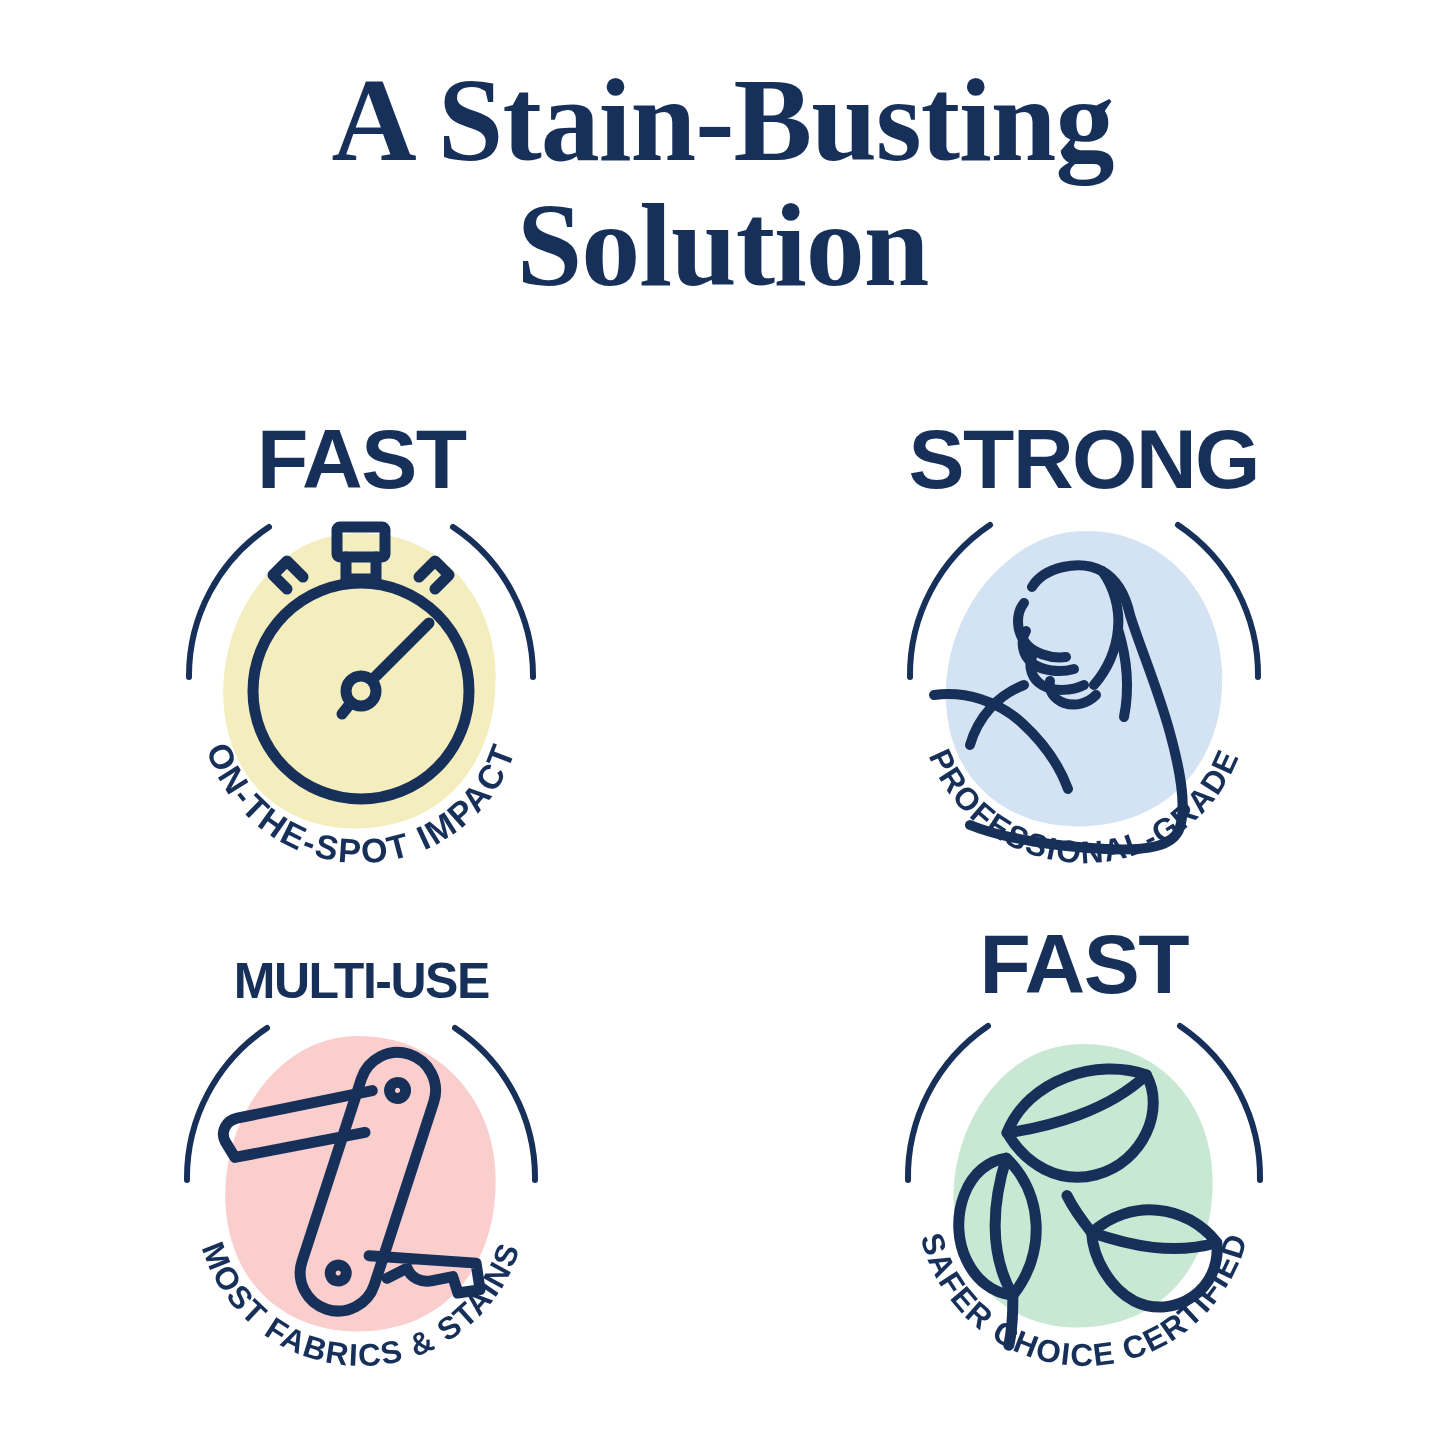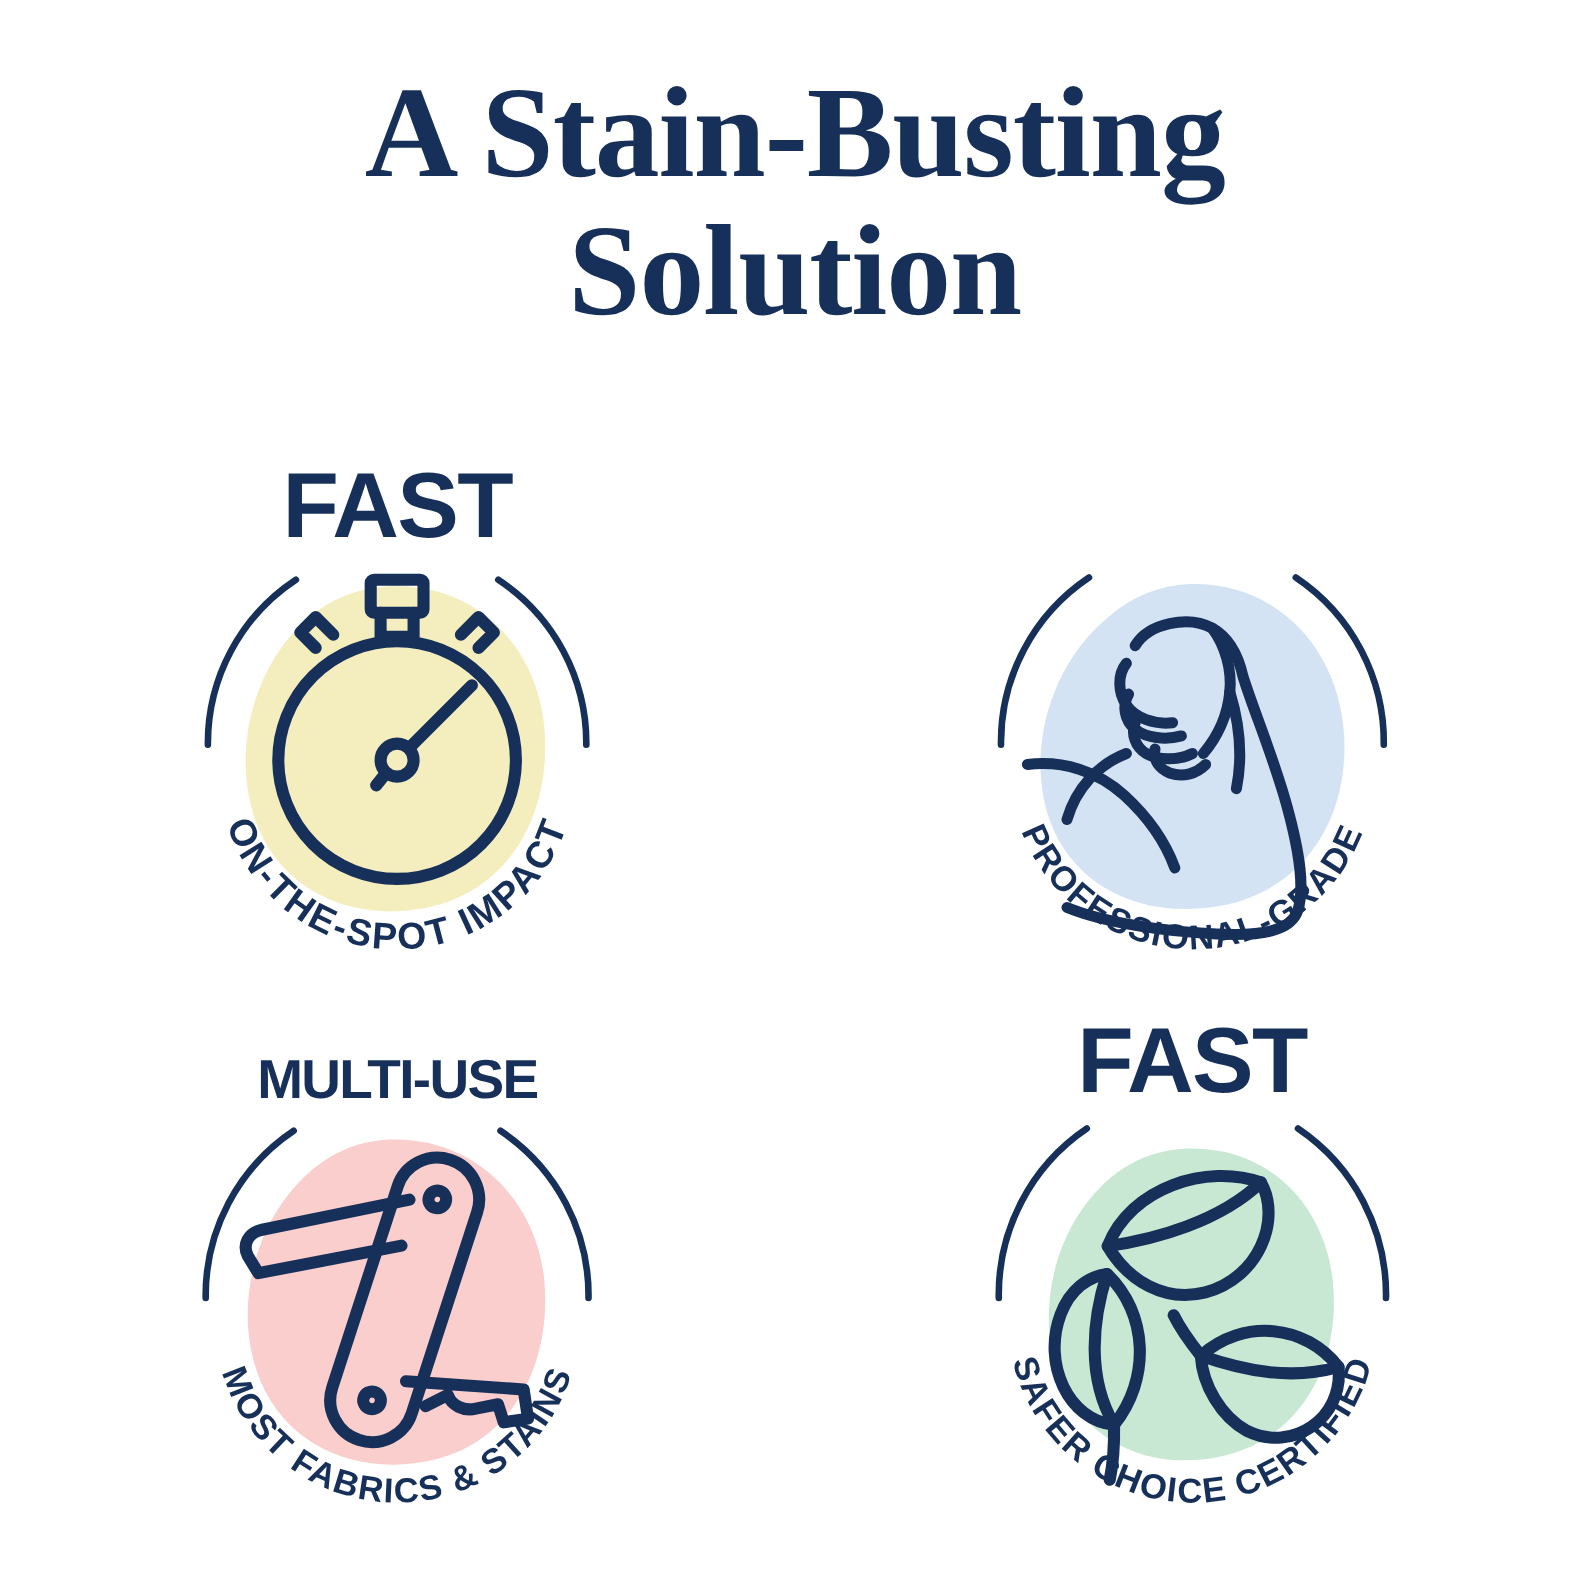--- a/index.html
+++ b/index.html
@@ -114,20 +114,21 @@
           <path d="M221 175 L278 118"></path>
         </g>
 
         <text class="curved-text">
           <textPath href="#arcFast" startOffset="50%" text-anchor="middle">ON-THE-SPOT IMPACT</textPath>
         </text>
       </svg>
     </div>
 
     <div class="badge-cell">
+      <div class="badge-heading">STRONG</div>
       <svg class="badge-svg" width="420" height="400" viewBox="0 0 420 400">
         <defs>
           <path id="arcStrong" d="M 44 192 A 166 166 0 0 0 376 192" fill="none"></path>
         </defs>
         <path fill="#D4E3F3" d="M212 26 C290 26 344 88 348 164 C352 244 308 304 238 318 C166 332 102 302 80 240 C58 176 82 96 136 54 C160 34 186 26 212 26 Z"></path>
         <path fill="none" stroke="#17305A" stroke-width="6" stroke-linecap="round" d="M 116 20 A 180 180 0 0 0 36 172"></path>
         <path fill="none" stroke="#17305A" stroke-width="6" stroke-linecap="round" d="M 304 20 A 180 180 0 0 1 384 172"></path>
 
         <g fill="none" stroke="#17305A" stroke-width="10" stroke-linecap="round" stroke-linejoin="round">
 

